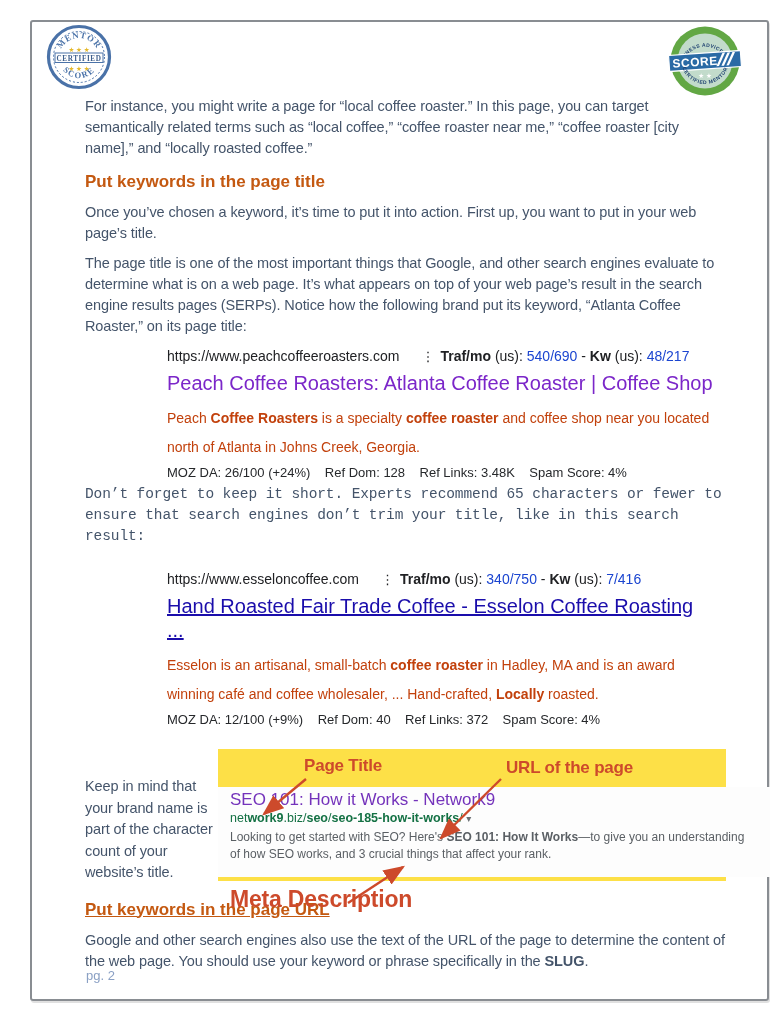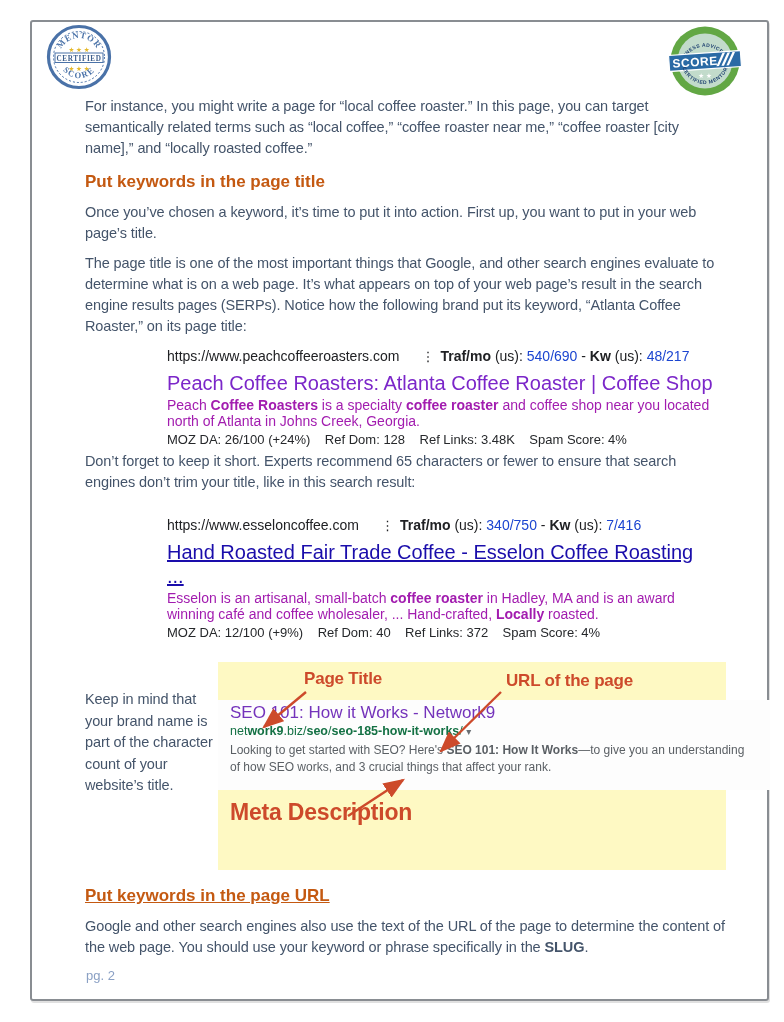--- a/index.html
+++ b/index.html
@@ -12,30 +12,30 @@
   .content{position:absolute;left:85px;top:92px;width:641px;}
   p.body{font-size:14.5px;line-height:21px;margin:4px 0 9px;letter-spacing:-0.1px;}
   h2.section{font-size:17px;line-height:20px;font-weight:700;margin:13px 0 10px;}
   
   .serp{margin:10px 0 0 82px;width:548px;font-family:"Liberation Sans",sans-serif;}
   .serp-url-line{font-size:14px;color:#202124;line-height:18px;white-space:nowrap;}
   .dots{display:inline-block;margin:0 7px 0 22px;color:#202124;font-size:13px;letter-spacing:-1px;}
   .serp-title{font-size:20px;line-height:24px;margin-top:5px;font-weight:400;}
   .serp-title.visited{}
   .serp-title.link{text-decoration:underline;}
-  .serp-desc{font-size:14px;line-height:16px;color:#a21caf;margin-top:2px;}
+  .serp-desc{font-size:14px;line-height:29px;color:#c2410c;margin-top:9px;}
   .serp-moz{font-size:13px;color:#26282b;margin-top:3px;white-space:pre-wrap;}
   .rb{font-weight:700;}
   
-  .gap-lg{margin-top:27px;}
+  .gap-lg{margin-top:27px;font-family:Liberation Mono, monospace;}
   .gap-md{margin-top:23px;}
   
   .annot-row{display:flex;margin-top:22px;}
   .side-note{flex:0 0 133px;padding-top:27px;font-size:14.5px;line-height:21.5px;letter-spacing:-0.1px;}
-  .annot-box{position:relative;width:552px;height:208px;background:#fef9c3;}
+  .annot-box{position:relative;width:552px;height:132px;background:#fde047;}
   .annot-label{position:absolute;font-weight:700;font-size:17px;letter-spacing:-0.2px;}
   .lbl-pagetitle{left:86px;top:7px;}
   .lbl-url{left:288px;top:9px;}
   .lbl-meta{left:12px;top:137px;font-size:23px;}
   .white-strip{position:absolute;left:0;top:38px;width:552px;height:90px;background:#fdfdfd;}
   .n9-title{margin:3px 0 0 12px;font-size:17px;line-height:20px;}
   .n9-url{margin:1px 0 0 12px;font-size:12.5px;line-height:15px;}
   .n9-desc{margin:3px 14px 0 12px;font-size:12px;line-height:16.5px;color:#5a5f64;}
   .rc-dim{color:#6a6f73;font-size:10px;}
   .arrows{position:absolute;left:0;top:0;pointer-events:none;}

